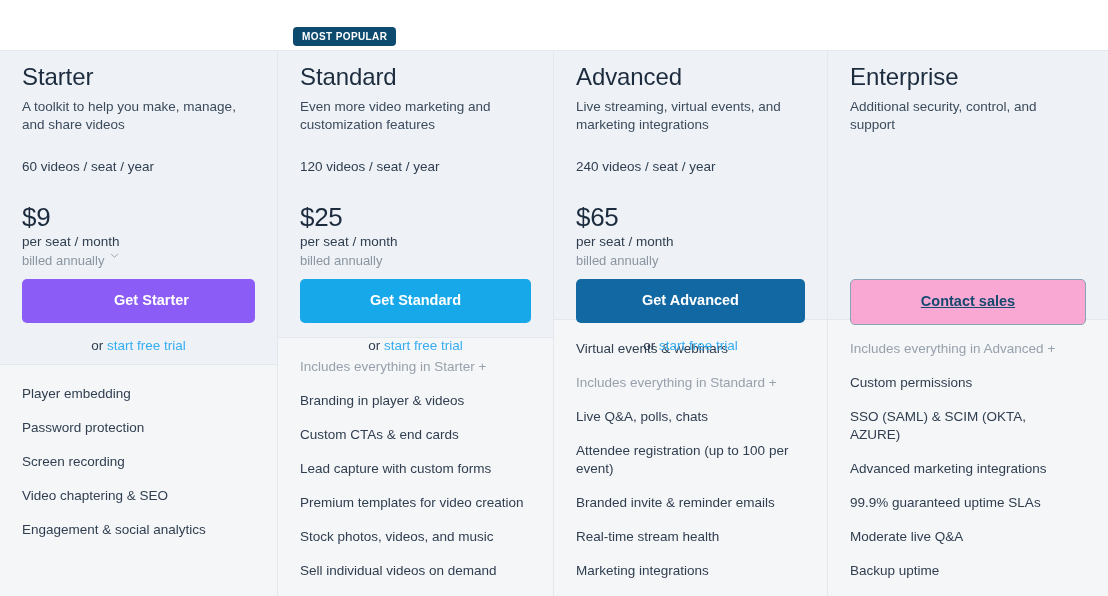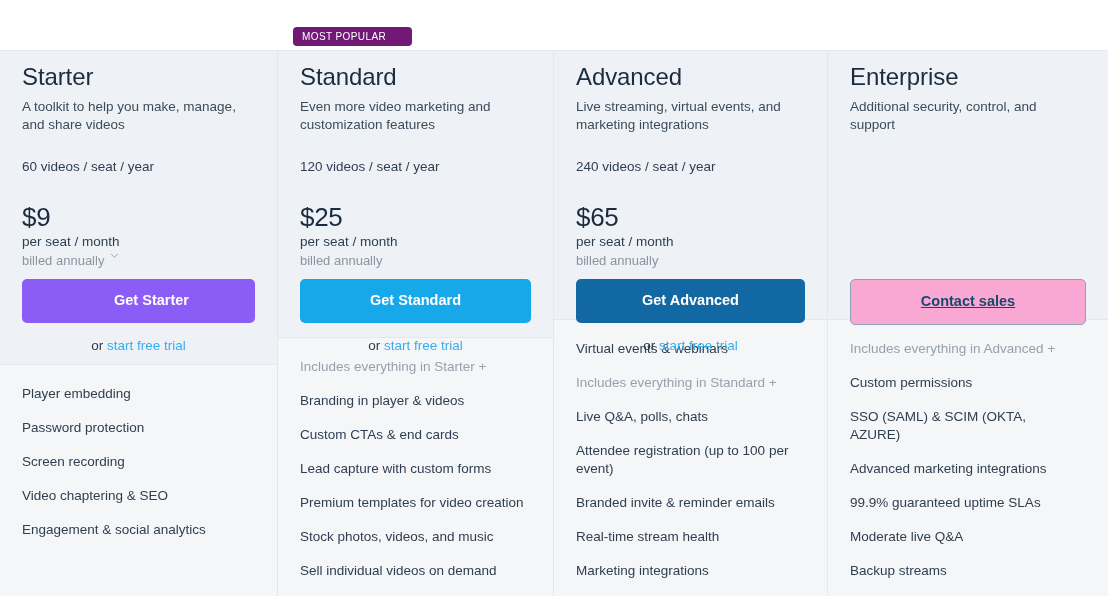--- a/index.html
+++ b/index.html
@@ -28,26 +28,26 @@
     position: absolute;
     top: 0;
     left: 0;
     width: 1108px;
     height: 50px;
   }
   .most-popular-badge {
     position: absolute;
     left: 293px;
     top: 27px;
-    background: #701a75;
+    background: #0c4a6e;
     color: #ffffff;
     font-size: 10px;
-    font-weight: normal;
+    font-weight: bold;
     letter-spacing: 0.4px;
-    padding: 4px 26px 4px 9px;
+    padding: 4px 9px 4px 9px;
     border-radius: 4px;
     line-height: 11px;
     white-space: nowrap;
   }
 
   
   .plans {
     position: absolute;
     top: 50px;
     left: 0;
@@ -319,19 +319,19 @@
         </div>
       </div>
       <div class="plan-bottom">
         <ul class="feature-list">
           <li class="feature-item muted">Includes everything in Advanced +</li>
           <li class="feature-item">Custom permissions</li>
           <li class="feature-item">SSO (SAML) &amp; SCIM (OKTA, AZURE)</li>
           <li class="feature-item">Advanced marketing integrations</li>
           <li class="feature-item">99.9% guaranteed uptime SLAs</li>
           <li class="feature-item">Moderate live Q&amp;A</li>
-          <li class="feature-item">Backup streams</li>
+          <li class="feature-item">Backup uptime</li>
         </ul>
       </div>
     </div>
 
   </div>
 </div>
 
 </body></html>

